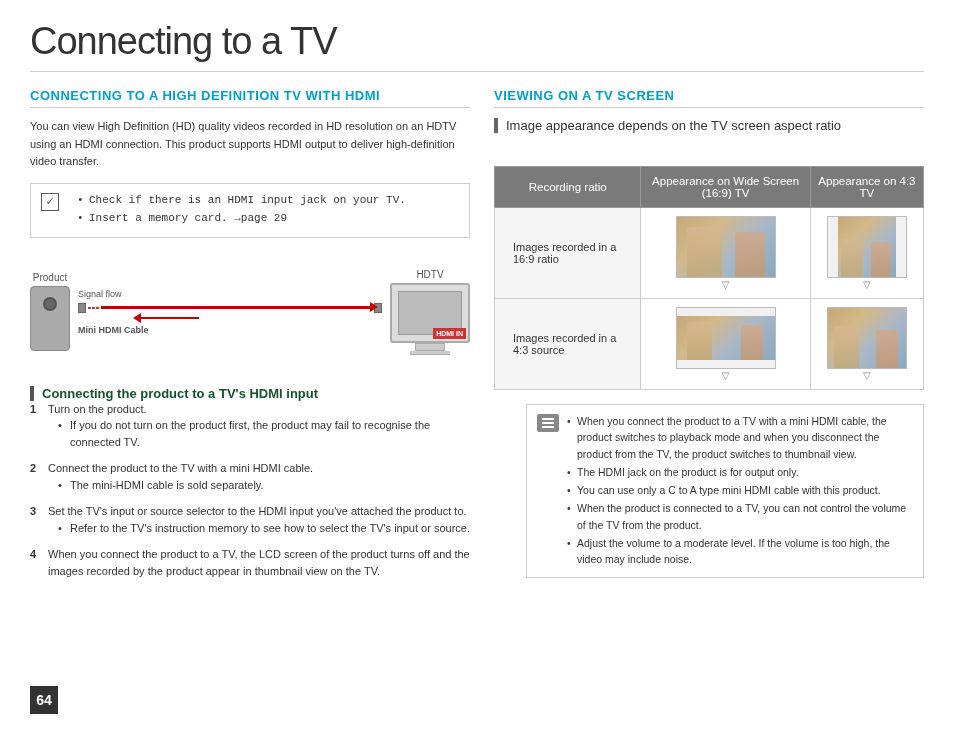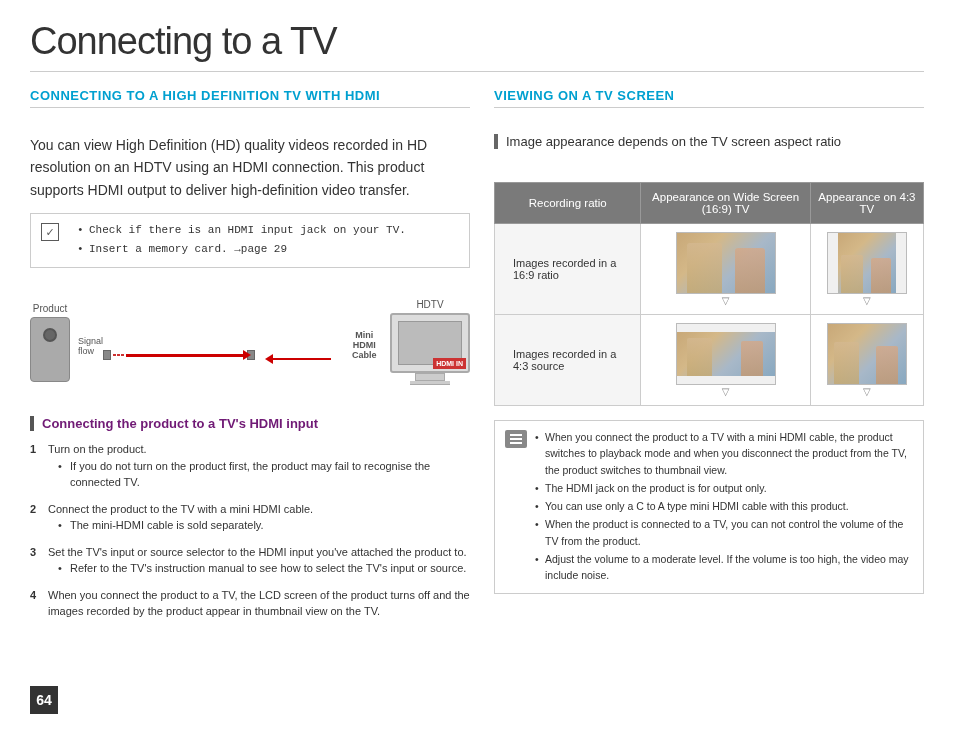--- a/index.html
+++ b/index.html
@@ -40,26 +40,26 @@
     }
     .right-column {
       flex: 1;
     }
     .section-title {
       color: #00a0d0;
       font-size: 13px;
       font-weight: bold;
       text-transform: uppercase;
       letter-spacing: 0.5px;
-      margin-bottom: 26px;
+      margin-bottom: 10px;
       border-bottom: 1px solid #ccc;
       padding-bottom: 4px;
     }
     .intro-text {
-      font-size: 14px;
+      font-size: 11px;
       line-height: 1.6;
       margin-bottom: 12px;
       color: #333;
     }
     .note-box {
       border: 1px solid #ccc;
       padding: 8px 10px;
       display: flex;
       align-items: flex-start;
       gap: 8px;
@@ -164,22 +164,22 @@
       color: #fff;
       font-size: 7px;
       padding: 2px 3px;
       position: absolute;
       bottom: 2px;
       right: 2px;
       font-weight: bold;
     }
     .connection-arrows {
       display: flex;
-      flex-direction: row;
-      align-items: flex-end;
+      flex-direction: column;
+      align-items: flex-start;
       flex: 1;
       position: relative;
       margin: 0 8px;
     }
     .signal-flow-label {
       font-size: 9px;
       color: #555;
       margin-bottom: 4px;
     }
     .mini-hdmi-label {
@@ -187,24 +187,23 @@
       color: #555;
       text-align: center;
       margin-top: 6px;
       font-weight: bold;
     }
 
     
     .subsection-title {
       font-size: 13px;
       font-weight: bold;
-      color: #701a75;
+      color: #14532d;
       border-left: 4px solid #555;
       padding-left: 8px;
-      margin-bottom: 10px;
     }
     .steps-list {
       list-style: none;
       padding: 0;
     }
     .steps-list > li {
       display: flex;
       gap: 6px;
       margin-bottom: 8px;
       font-size: 11px;
@@ -331,20 +330,21 @@
       line-height: 1;
       margin-top: 2px;
     }
     .info-note-box {
       border: 1px solid #ccc;
       padding: 8px 10px;
       display: flex;
       align-items: flex-start;
       gap: 8px;
       background: #fff;
+      margin-left: 32px;
     }
     .info-icon {
       width: 22px;
       height: 22px;
       flex-shrink: 0;
       margin-top: 1px;
       position: relative;
     }
     .info-icon-inner {
       width: 22px;
@@ -474,21 +474,21 @@
             <ul class="sub-bullet">
               <li>The mini-HDMI cable is sold separately.</li>
             </ul>
           </div>
         </li>
         <li>
           <span class="step-num">3</span>
           <div class="step-content">
             <span>Set the TV's input or source selector to the HDMI input you've attached the product to.</span>
             <ul class="sub-bullet">
-              <li>Refer to the TV's instruction manual to see how to select the TV's input or source.</li>
+              <li>Refer to the TV's instruction memory to see how to select the TV's input or source.</li>
             </ul>
           </div>
         </li>
         <li>
           <span class="step-num">4</span>
           <div class="step-content">
             <span>When you connect the product to a TV, the LCD screen of the product turns off and the images recorded by the product appear in thumbnail view on the TV.</span>
           </div>
         </li>
       </ol>

